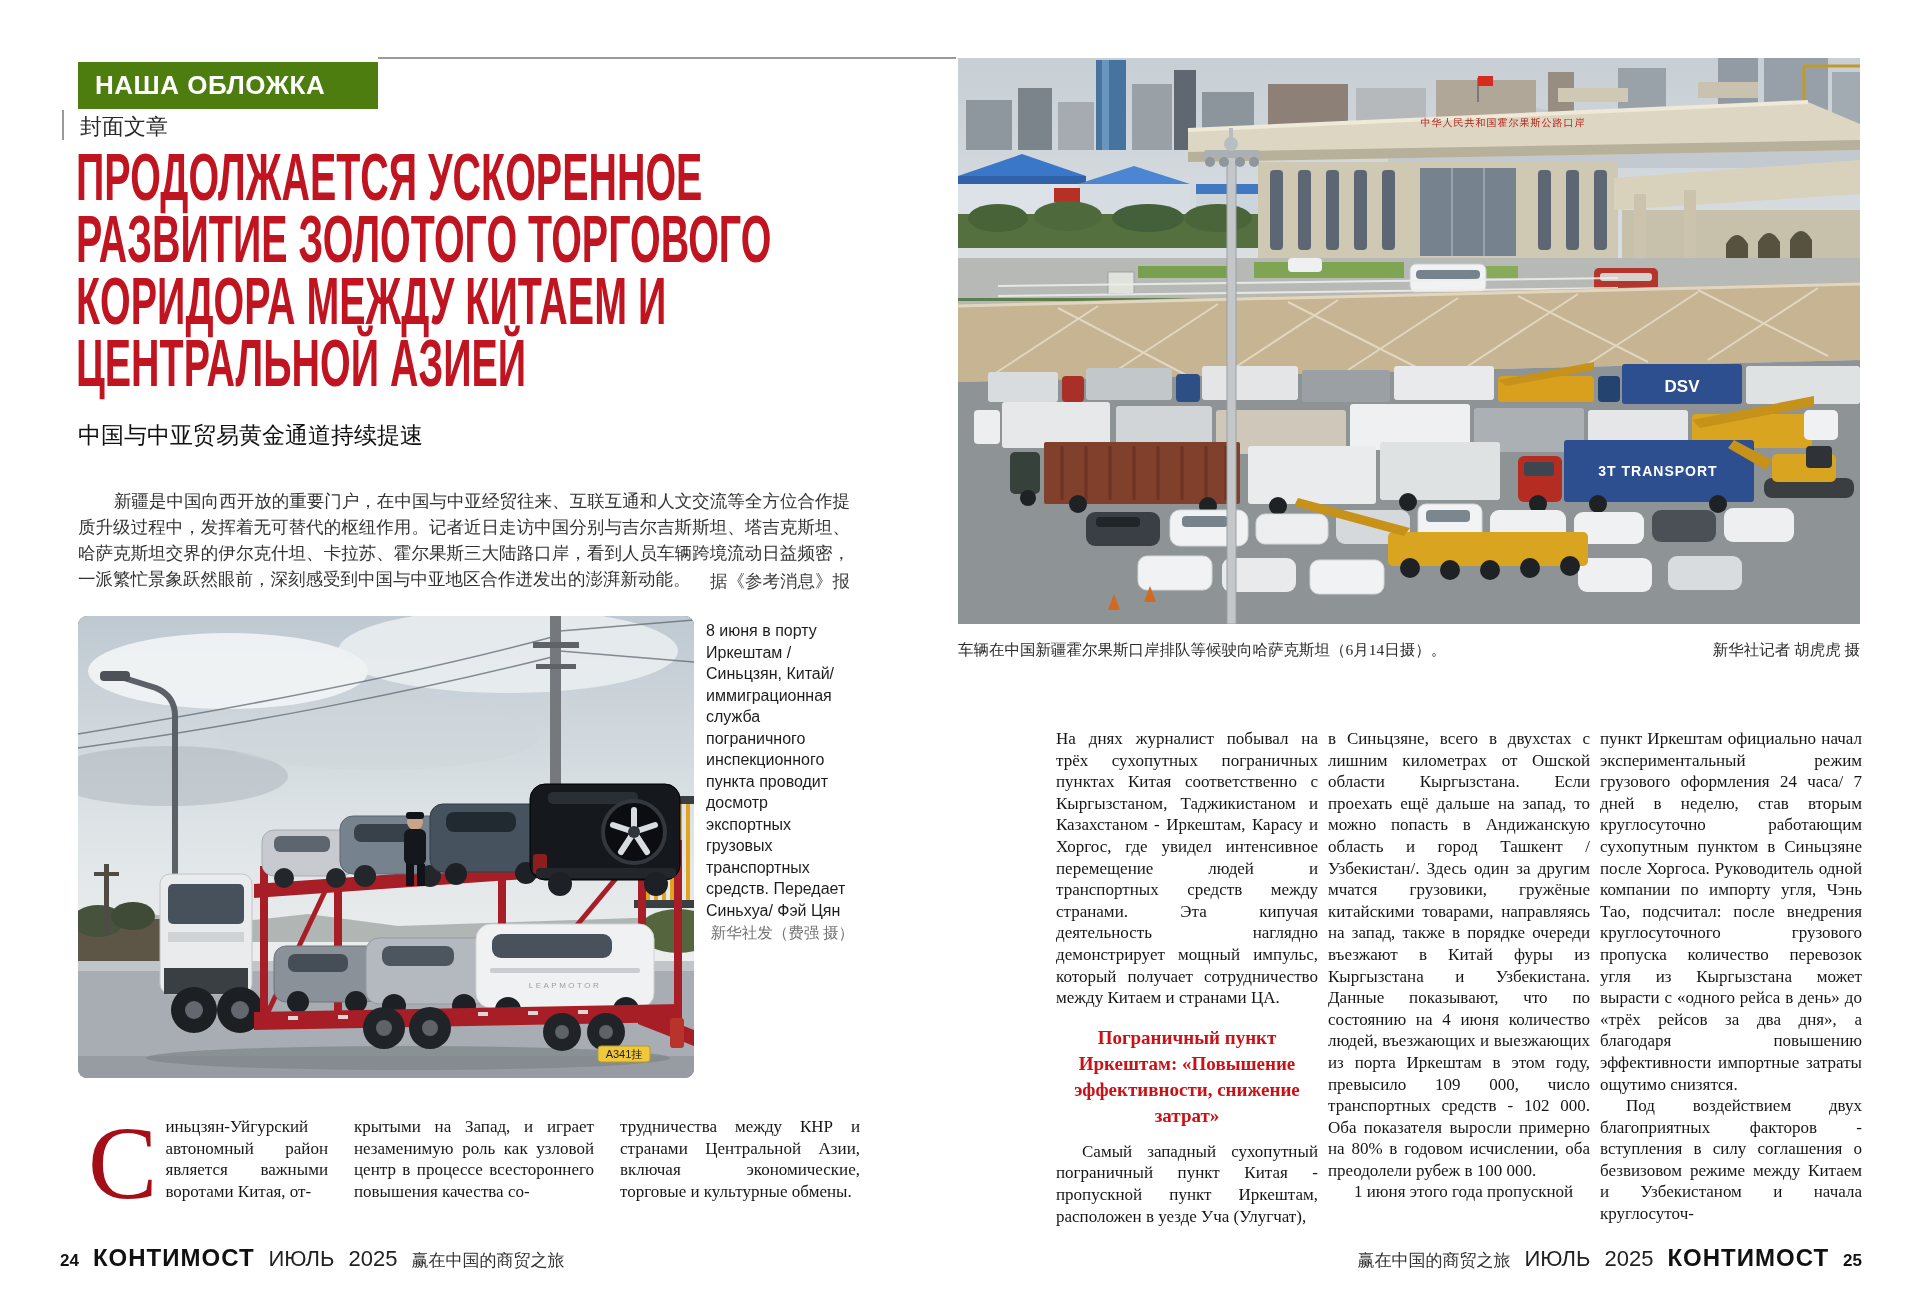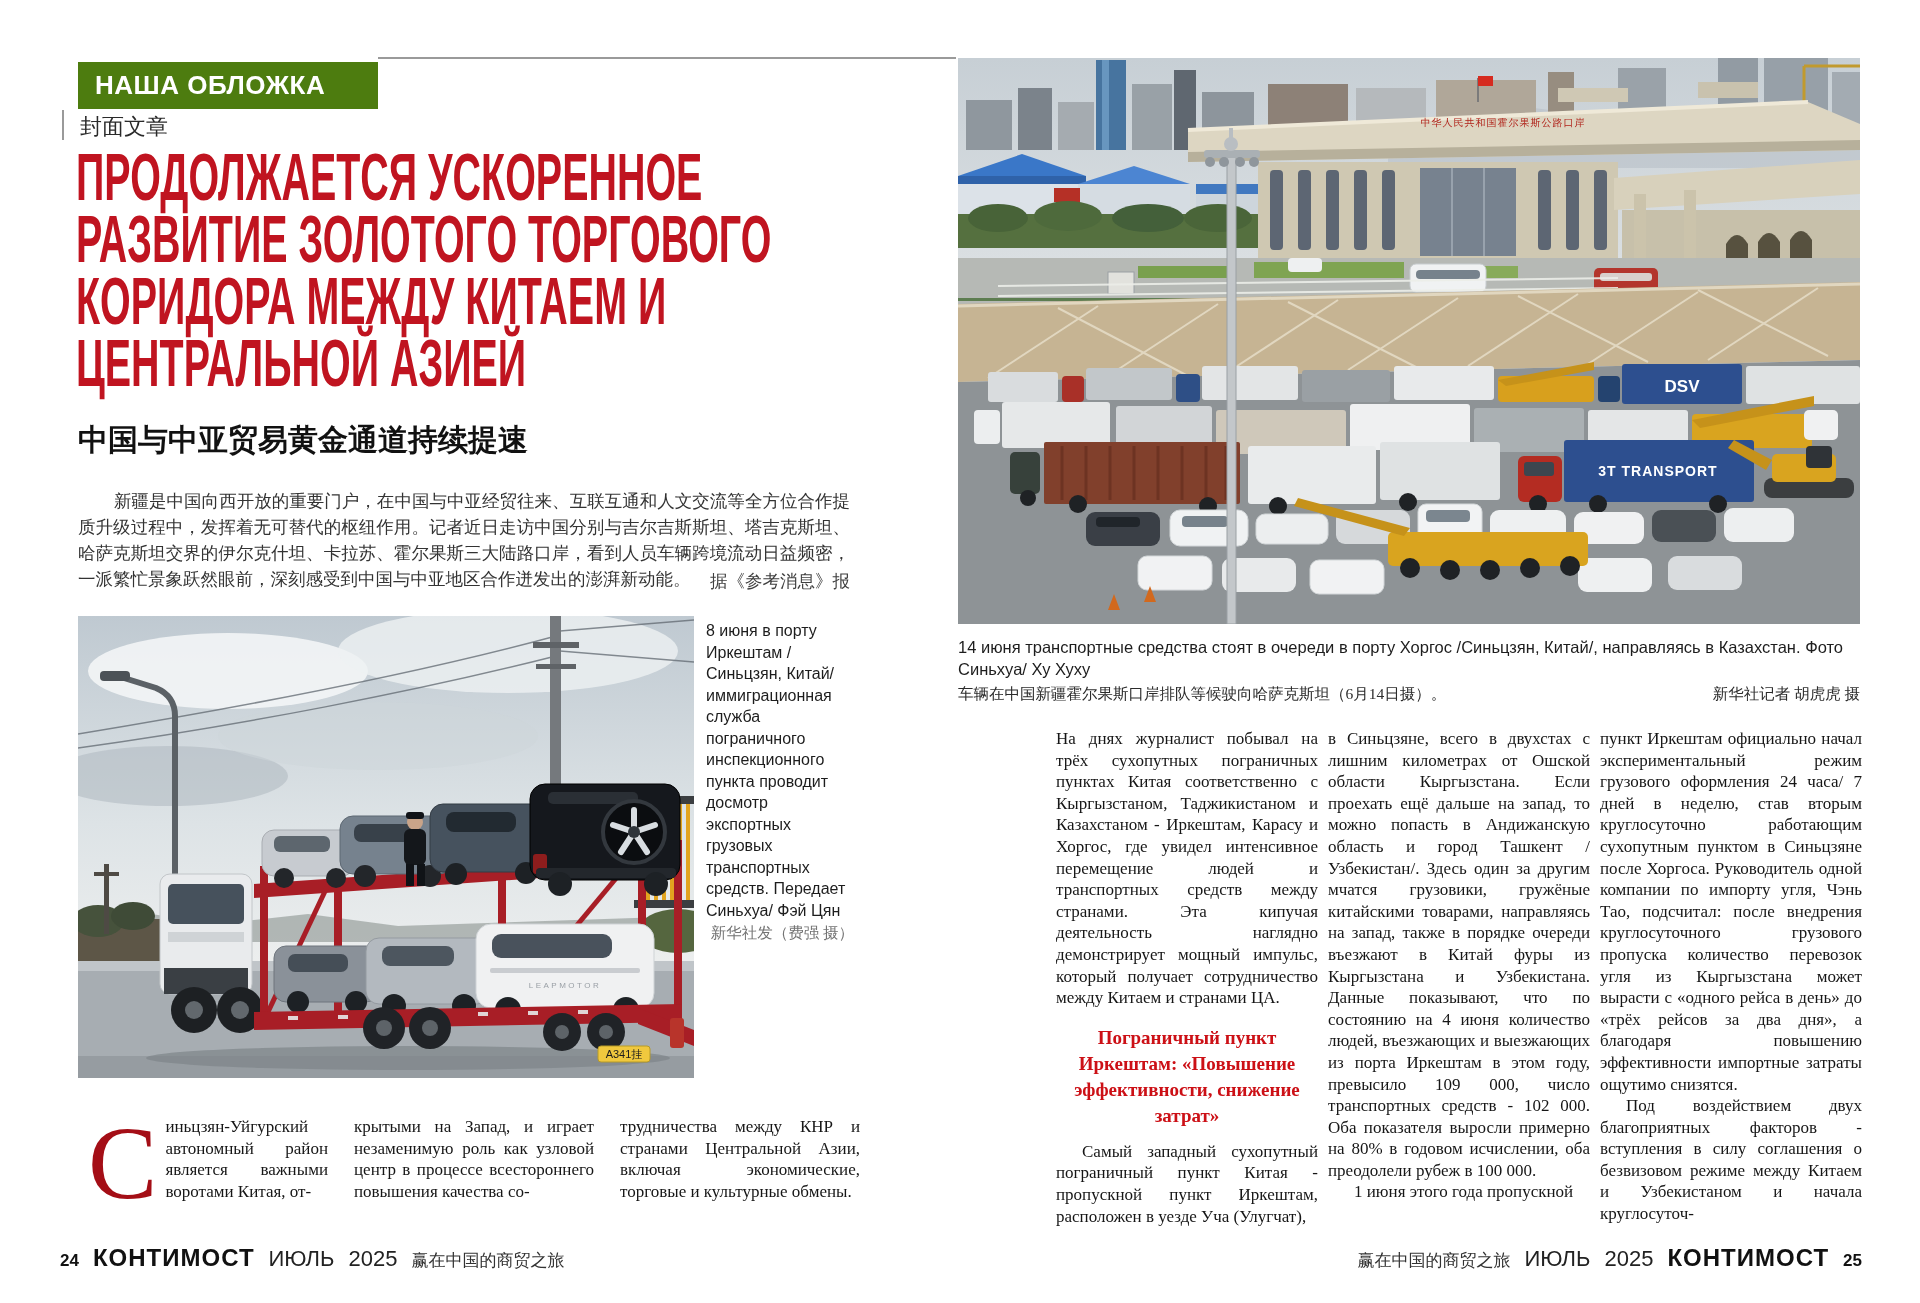--- a/index.html
+++ b/index.html
@@ -9,27 +9,27 @@
   
   .kicker-box{left:78px;top:62px;width:300px;height:47px;background:#4d7c0f;color:#fff;
       display:flex;align-items:center;padding-left:17px;box-sizing:border-box;
       font-family:"Liberation Sans",sans-serif;font-weight:bold;font-size:26px;letter-spacing:.5px;}
   .top-rule{left:378px;top:57px;width:578px;height:2px;background:#9a9a9a;}
   .tick{left:62px;top:110px;width:2px;height:30px;background:#9a9a9a;}
   .kicker-zh{left:80px;top:112px;font-family:"Liberation Sans",sans-serif;font-size:22px;color:#2a2a2a;}
   .headline{left:76px;top:146px;}
   .headline div{font-family:"Liberation Sans",sans-serif;font-weight:bold;font-size:58px;color:#c01420;
       transform:scale(0.68,1.14);transform-origin:0 50%;white-space:nowrap;height:62px;line-height:62px;}
-  .subtitle-zh{left:78px;top:420px;font-family:"Liberation Sans",sans-serif;font-weight:bold;font-size:30px;color:#111;}
+  .subtitle-zh{left:78px;top:420px;font-family:"Liberation Sans",sans-serif;font-weight:normal;font-size:23px;color:#111;}
   .intro{left:78px;top:488px;width:772px;height:106px;font-size:17.5px;line-height:26px;
       text-align:justify;color:#333;text-indent:36px;}
   .intro-src{position:absolute;right:0;bottom:0;text-indent:0;color:#404040;}
   
   .photo{overflow:hidden;background:#737373;}
-  .photo-left{left:78px;top:616px;width:616px;height:462px;}
+  .photo-left{left:78px;top:616px;width:616px;height:462px;border-radius:9px;}
   .photo-right{left:958px;top:58px;width:902px;height:566px;}
   
   .cap-left{left:706px;top:620px;width:150px;}
   .cap-ru{font-family:"Liberation Sans",sans-serif;font-size:16px;line-height:21.5px;color:#1d1d1d;}
   .cap-zh{margin-top:3px;font-size:15.5px;line-height:23px;color:#2b2b2b;}
   .cap-credit{text-align:right;font-size:15.5px;line-height:23px;color:#737373;padding-right:2px;}
   .cap-right{left:958px;top:636px;width:902px;}
   .cap-right .cap-ru{font-size:16.5px;line-height:22px;}
   .zh-row{display:flex;justify-content:space-between;font-size:15.5px;line-height:24px;color:#2b2b2b;margin-top:2px;}
   
@@ -482,21 +482,20 @@
           <circle cx="266" cy="104" r="5" fill="#8f969c"></circle>
         <circle cx="282" cy="104" r="5" fill="#8f969c"></circle>
           <circle cx="296" cy="104" r="5" fill="#8f969c"></circle>
         <circle cx="273" cy="86" r="7" fill="#b9bec2"></circle>
         <rect x="271" y="70" width="4" height="16" fill="#b9bec2"></rect>
       </g>
     </svg>
   </div>
 
   <div class="abs cap-right">
-    <div class="cap-ru">14 июня транспортные средства стоят в очереди в порту Хоргос /Синьцзян, Китай/, направляясь в Казахстан. Фото Синьхуа/ Ху Хуху</div>
     <div class="zh-row">
       <span>车辆在中国新疆霍尔果斯口岸排队等候驶向哈萨克斯坦（6月14日摄）。</span>
       <span>新华社记者 胡虎虎 摄</span>
     </div>
   </div>
 
   <div class="abs cols cols-right">
     <div class="col">
       <p>На днях журналист побывал на трёх сухопутных пограничных пунктах Китая соответственно с Кыргызстаном, Таджикистаном и Казахстаном - Иркештам, Карасу и Хоргос, где увидел интенсивное перемещение людей и транспортных средств между странами. Эта кипучая деятельность наглядно демонстрирует мощный импульс, который получает сотрудничество между Китаем и странами ЦА.</p>
       <div class="subhead">Пограничный пункт Иркештам: «Повышение эффективности, снижение затрат»</div>

